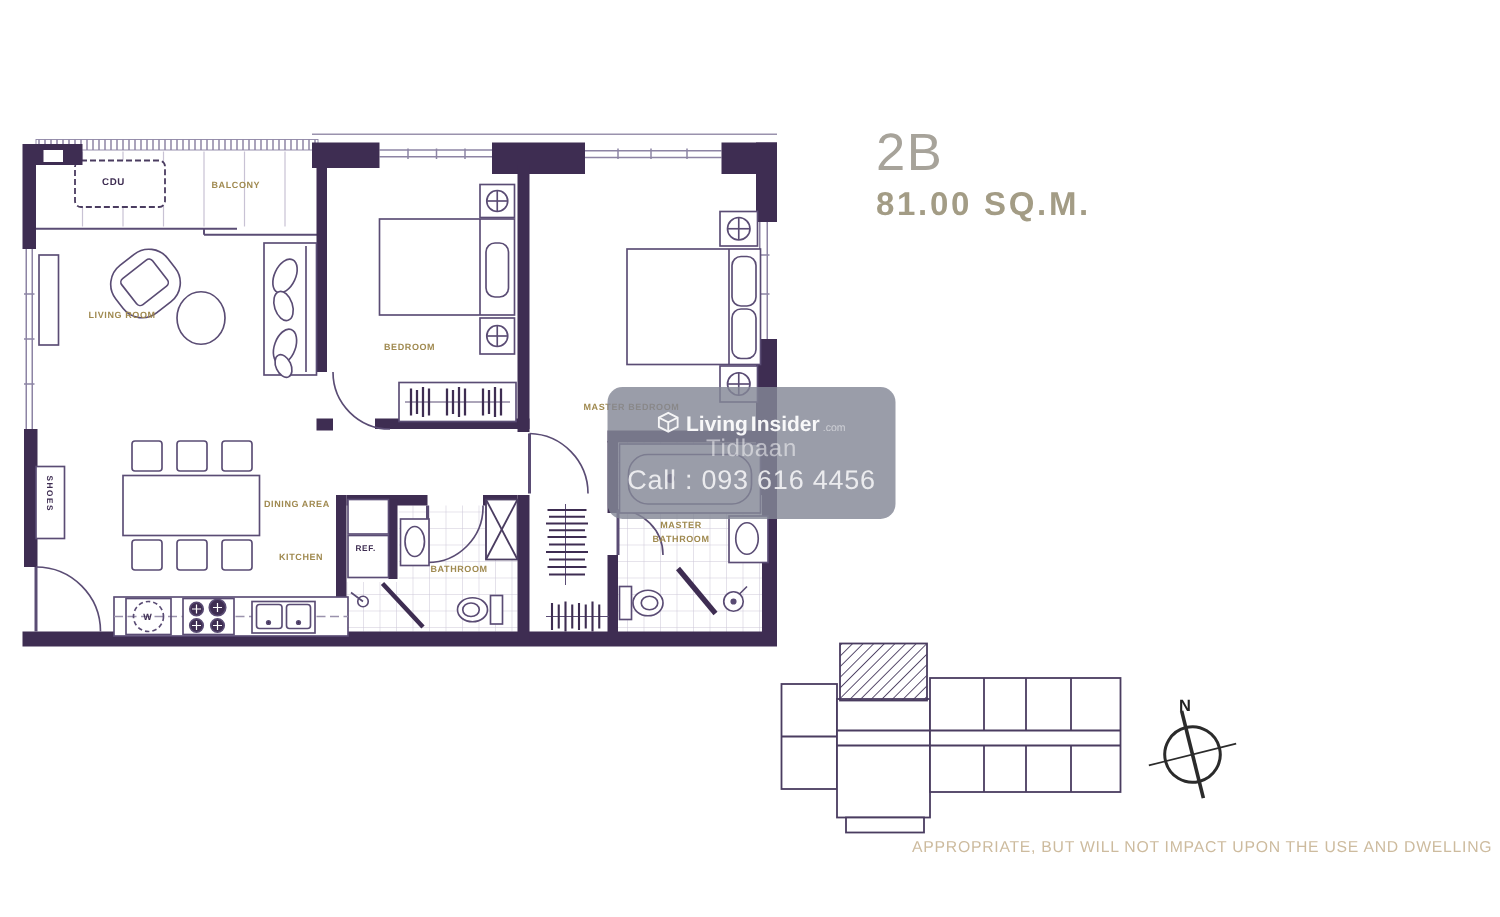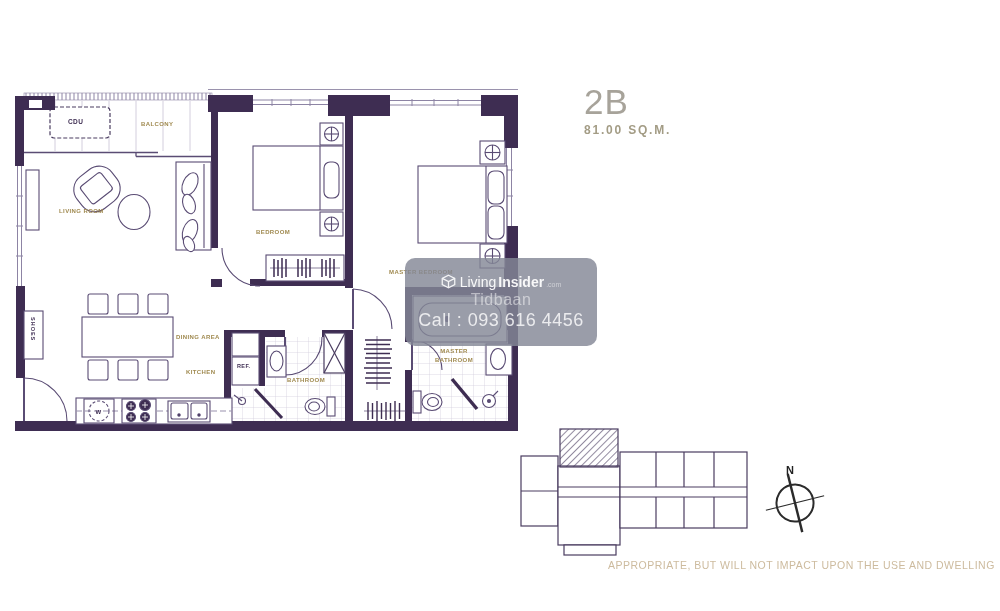--- a/index.html
+++ b/index.html
@@ -6,27 +6,27 @@
   .canvas{position:relative;width:1000px;height:611px;background:#ffffff;overflow:hidden;
           font-family:"Liberation Sans", sans-serif;}
   .plan-svg{position:absolute;left:0;top:0;z-index:1;}
   .plan-label{position:absolute;z-index:2;color:#a08a50;font-size:6px;font-weight:700;
               letter-spacing:.4px;white-space:nowrap;line-height:1;}
   .dark-label{color:#3e2d52;}
   .vertical-label{writing-mode:vertical-rl;letter-spacing:1px;}
   .mb-label{width:60px;text-align:center;line-height:1.5;}
   .title-block{position:absolute;left:584px;top:84px;z-index:3;}
   .title-unit{font-size:35px;font-weight:400;color:#a7a39a;letter-spacing:1px;line-height:1;}
-  .title-area{font-size:12px;font-weight:700;color:#a39c85;letter-spacing:1.8px;margin-top:4px;}
+  .title-area{font-size:22px;font-weight:700;color:#a39c85;letter-spacing:1.8px;margin-top:4px;}
   .watermark{position:absolute;left:405px;top:258px;width:192px;height:88px;z-index:5;
              background:rgba(132,136,150,0.82);border-radius:10px;display:flex;
              flex-direction:column;align-items:center;justify-content:center;gap:1px;}
   .wm-brand{display:flex;align-items:baseline;gap:2px;color:rgba(255,255,255,.93);font-size:14px;}
   .wm-brand .logo{align-self:center;margin-right:2px;opacity:.9;}
-  .wm-living{font-weight:400;}
+  .wm-living{font-weight:700;}
   .wm-insider{font-weight:700;}
   .wm-tld{font-size:7px;opacity:.55;}
   .wm-name{font-size:16px;color:rgba(255,255,255,.5);letter-spacing:.5px;}
   .wm-phone{font-size:18px;color:rgba(255,255,255,.8);letter-spacing:.5px;text-align:right;}
   .remark{position:absolute;left:562px;top:558px;width:434px;z-index:3;color:#cdbb9e;
           font-size:10.5px;letter-spacing:.5px;line-height:14.5px;}
   .remark .line2{margin-left:46px;}
 </style>
 </head>
 <body>

